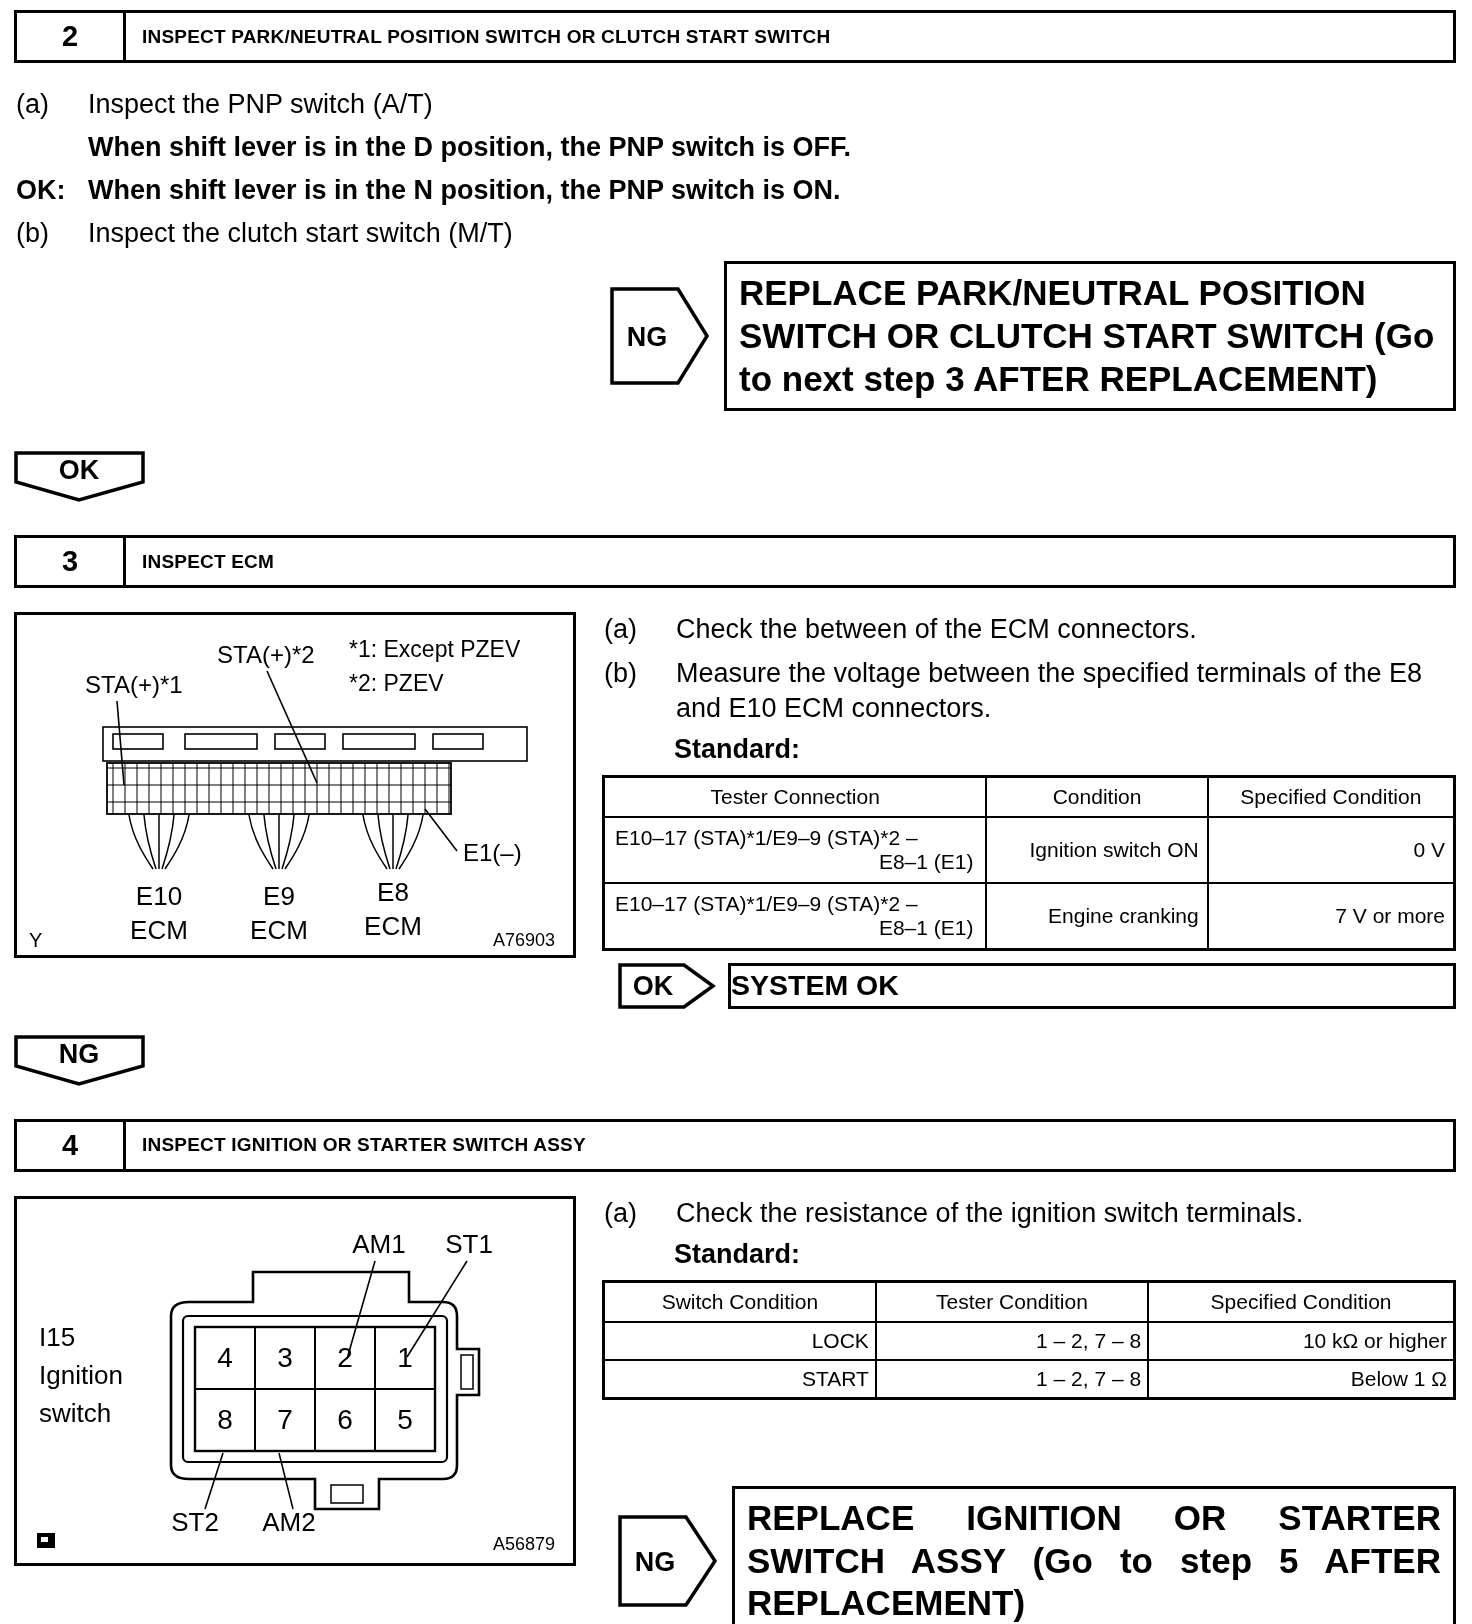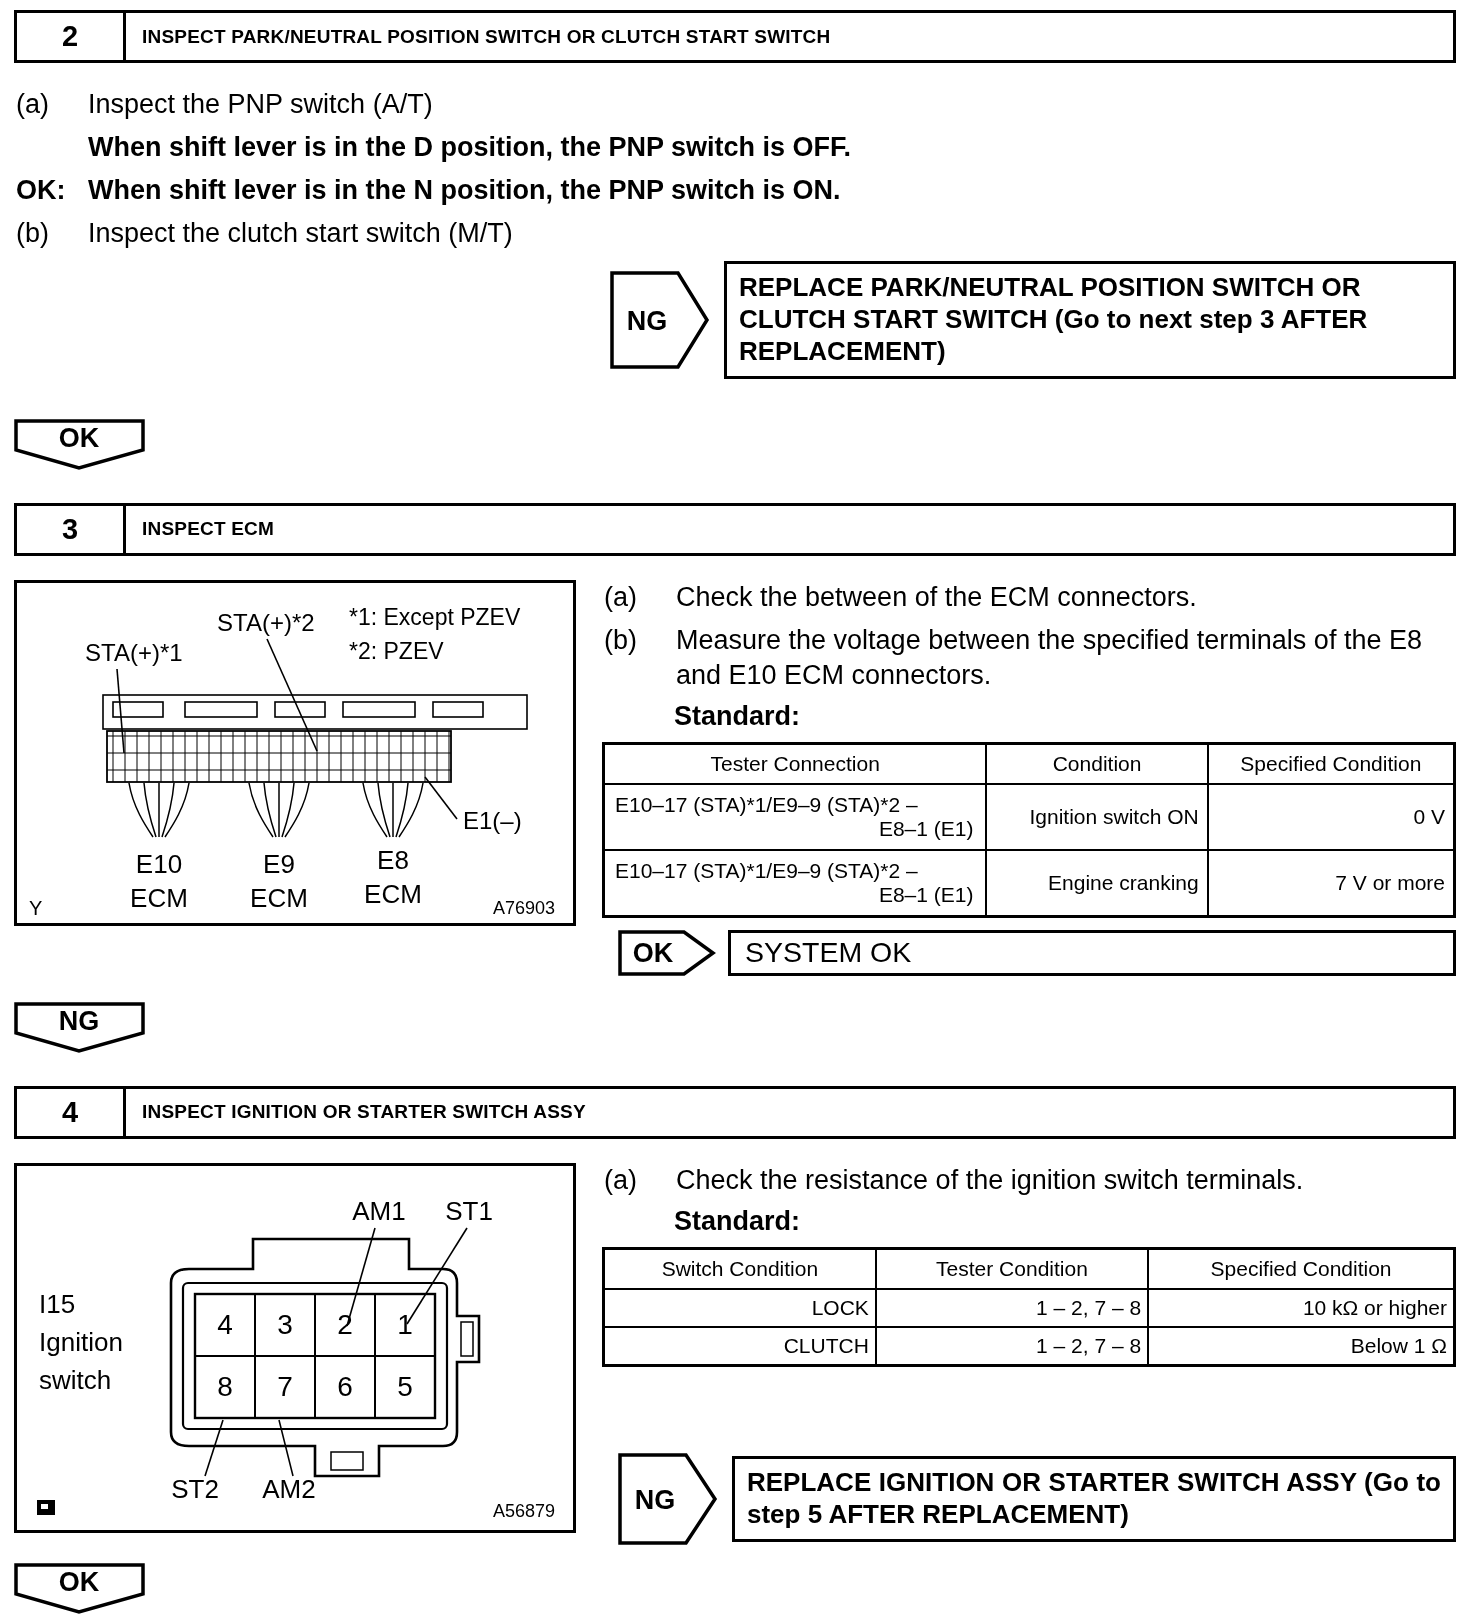--- a/index.html
+++ b/index.html
@@ -28,21 +28,21 @@
   .prefix { flex: 0 0 72px; }
   .line-text { flex: 1; min-width: 0; }
 
   
   .callout-row { display: flex; align-items: center; gap: 14px; margin-top: 10px; }
   .callout-step2 { margin-left: 596px; }
   .callout-step4 { margin: 86px 0 0 16px; }
   .arrow-shape { flex: 0 0 auto; display: block; }
   .result-box {
     flex: 1; border: 3.5px solid #000;
-    font-size: 26px; font-weight: bold; line-height: 1.22; padding: 8px 12px;
+    font-size: 35px; font-weight: bold; line-height: 1.22; padding: 8px 12px;
   }
   .result-box.justify { text-align: justify; }
 
   .banner { display: block; }
   .mt-ok2 { margin-top: 40px; }
   .mt-ng3 { margin-top: 26px; }
   .mt-ok4 { margin-top: 18px; }
   .mb-after-banner { margin-bottom: 32px; }
 
   svg text { font-family: "Liberation Sans", sans-serif; }
@@ -64,21 +64,21 @@
   .t2 td { padding: 6px 6px; }
   .conn-l1 { text-align: left; padding: 2px 0 0 2px; }
   .conn-l2 { text-align: right; padding: 0 4px 2px 0; }
   .col-conn { width: 45%; } .col-cond { width: 26%; } .col-spec { width: 29%; }
   .col-sw { width: 32%; } .col-tc { width: 32%; } .col-sc { width: 36%; }
 
   
   .ok-row { display: flex; align-items: stretch; gap: 12px; margin: 12px 0 0 16px; }
   .okres-box {
     flex: 1; border: 3.5px solid #000; display: flex; align-items: center;
-    font-size: 28.5px; font-weight: normal; padding-left: 14px;
+    font-size: 28.5px; font-weight: bold; 
   }
 </style>
 </head>
 <body>
 
 <div class="page">
 
   <div class="step-header">
     <div class="step-num">2</div>
     <div class="step-title">INSPECT PARK/NEUTRAL POSITION SWITCH OR CLUTCH START SWITCH</div>
@@ -315,21 +315,21 @@
             <th class="col-sc">Specified Condition</th>
           </tr>
         </thead>
         <tbody>
           <tr>
             <td class="cell-center">LOCK</td>
             <td class="cell-center">1 – 2, 7 – 8</td>
             <td class="cell-center">10 kΩ or higher</td>
           </tr>
           <tr>
-            <td class="cell-center">CLUTCH</td>
+            <td class="cell-center">START</td>
             <td class="cell-center">1 – 2, 7 – 8</td>
             <td class="cell-center">Below 1 Ω</td>
           </tr>
         </tbody>
       </table>
 
       <div class="callout-row callout-step4">
         <svg class="arrow-shape" width="100" height="92" viewBox="0 0 100 92">
           <polygon points="2,2 68,2 97,46 68,90 2,90" fill="#ffffff" stroke="#000000" stroke-width="3.5"></polygon>
           <text class="shape-label" x="37" y="56">NG</text>

